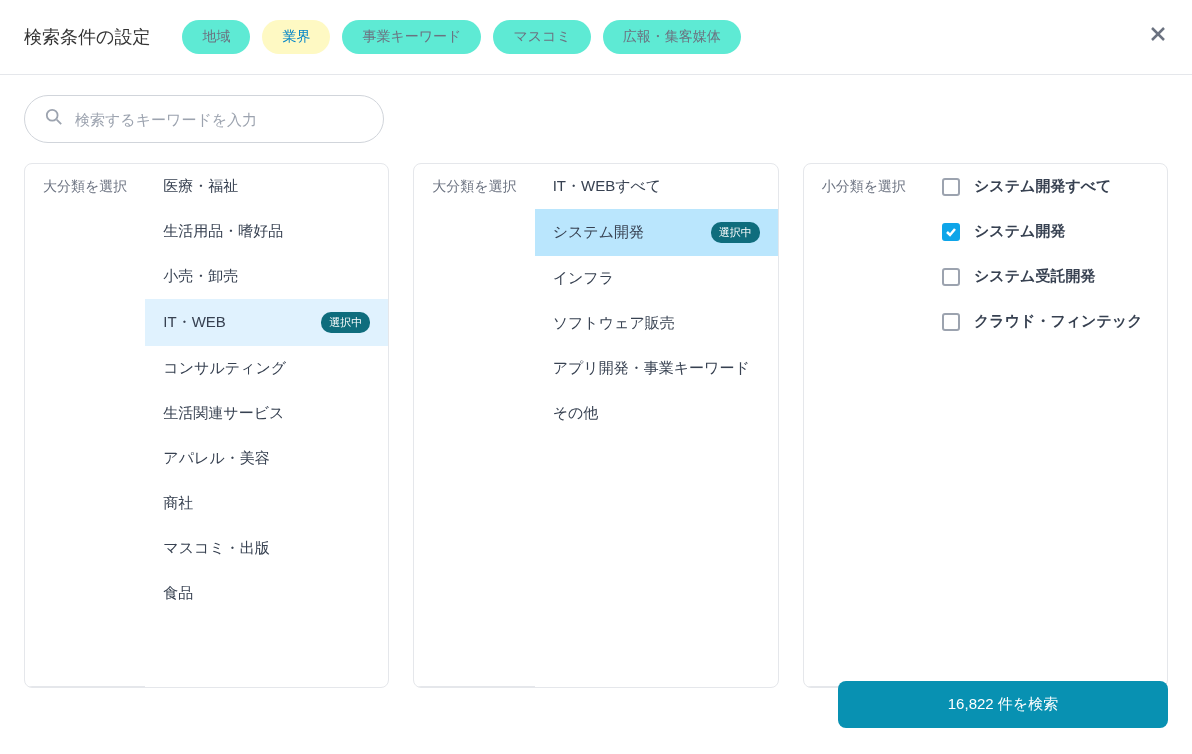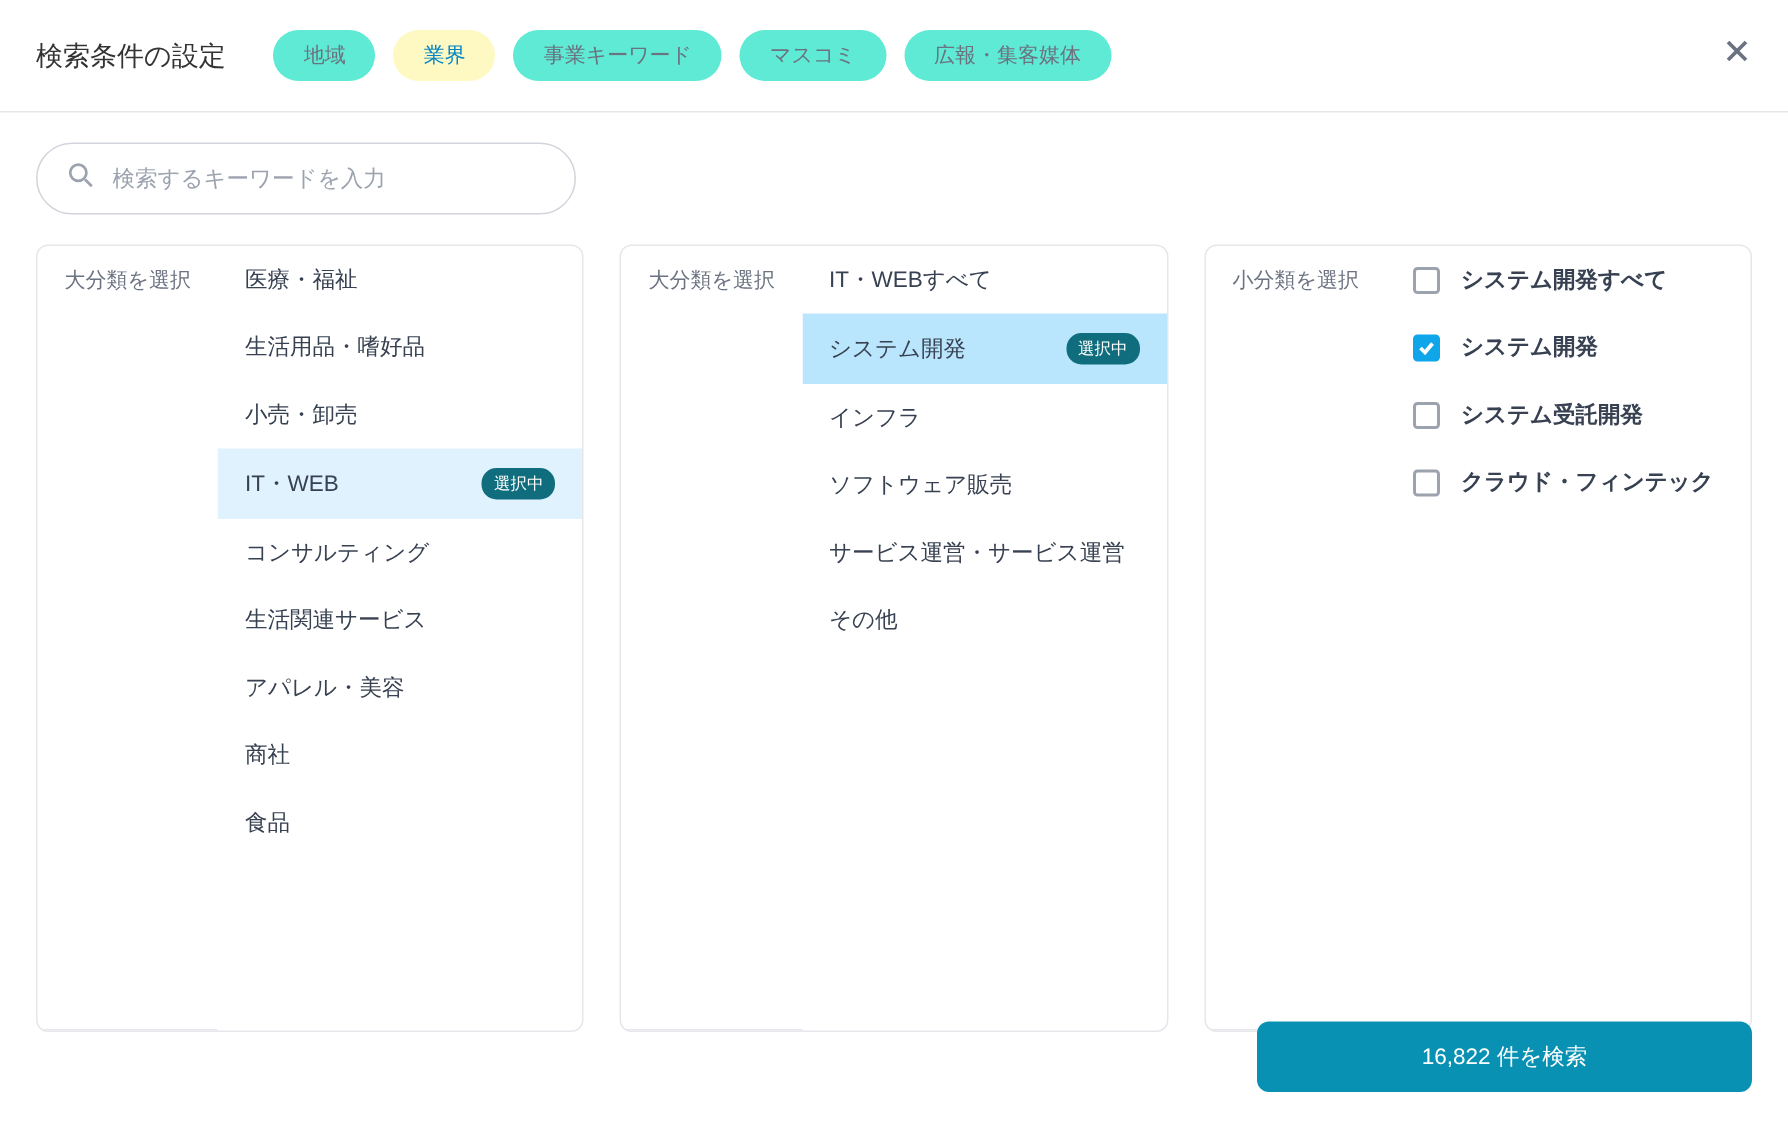--- a/index.html
+++ b/index.html
@@ -238,20 +238,23 @@
       <div class="list-item">
           <span>生活関連サービス</span>
         </div>
       <div class="list-item">
           <span>アパレル・美容</span>
         </div>
       <div class="list-item">
           <span>商社</span>
         </div>
       <div class="list-item">
+          <span>マスコミ・出版</span>
+        </div>
+      <div class="list-item">
           <span>食品</span>
         </div>
     </div>
   </div>
 
   <div class="panel">
     <div class="panel-header">大分類を選択</div>
     <div class="panel-list">
       <div class="list-item">
           <span>IT・WEBすべて</span>
@@ -260,21 +263,21 @@
         <span>システム開発</span>
         <span class="badge-selected">選択中</span>
       </div>
       <div class="list-item">
           <span>インフラ</span>
         </div>
       <div class="list-item">
           <span>ソフトウェア販売</span>
         </div>
       <div class="list-item">
-          <span>サービス運営・サービス運営</span>
+          <span>アプリ開発・事業キーワード</span>
         </div>
       <div class="list-item">
           <span>その他</span>
         </div>
     </div>
   </div>
 
   <div class="panel">
     <div class="panel-header">小分類を選択</div>
     <div class="panel-list">

